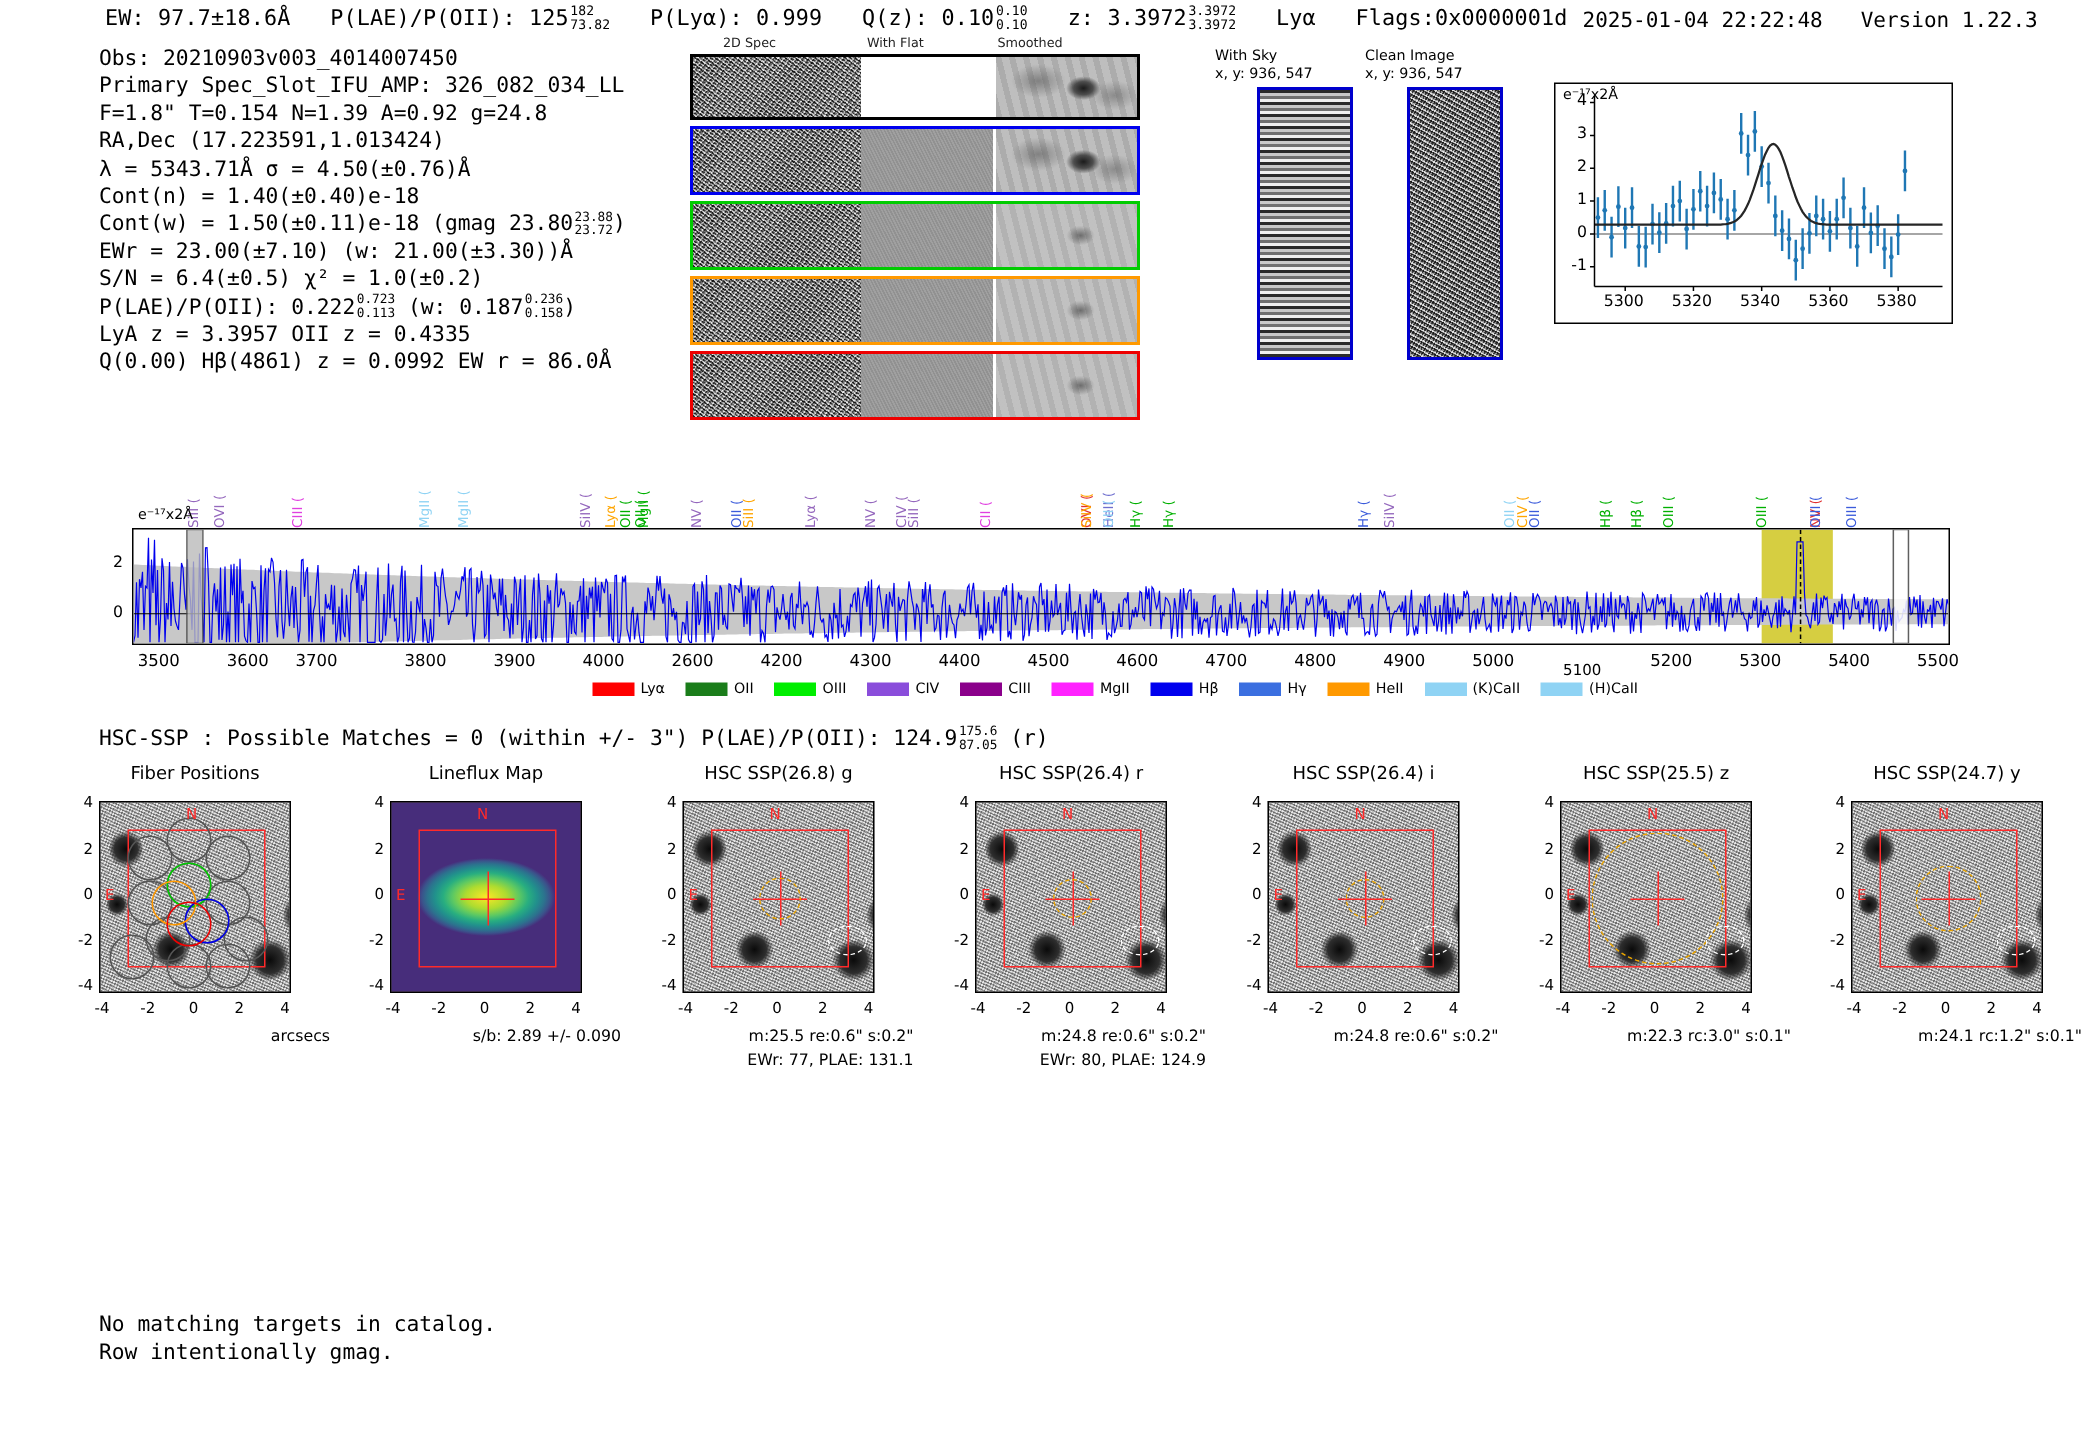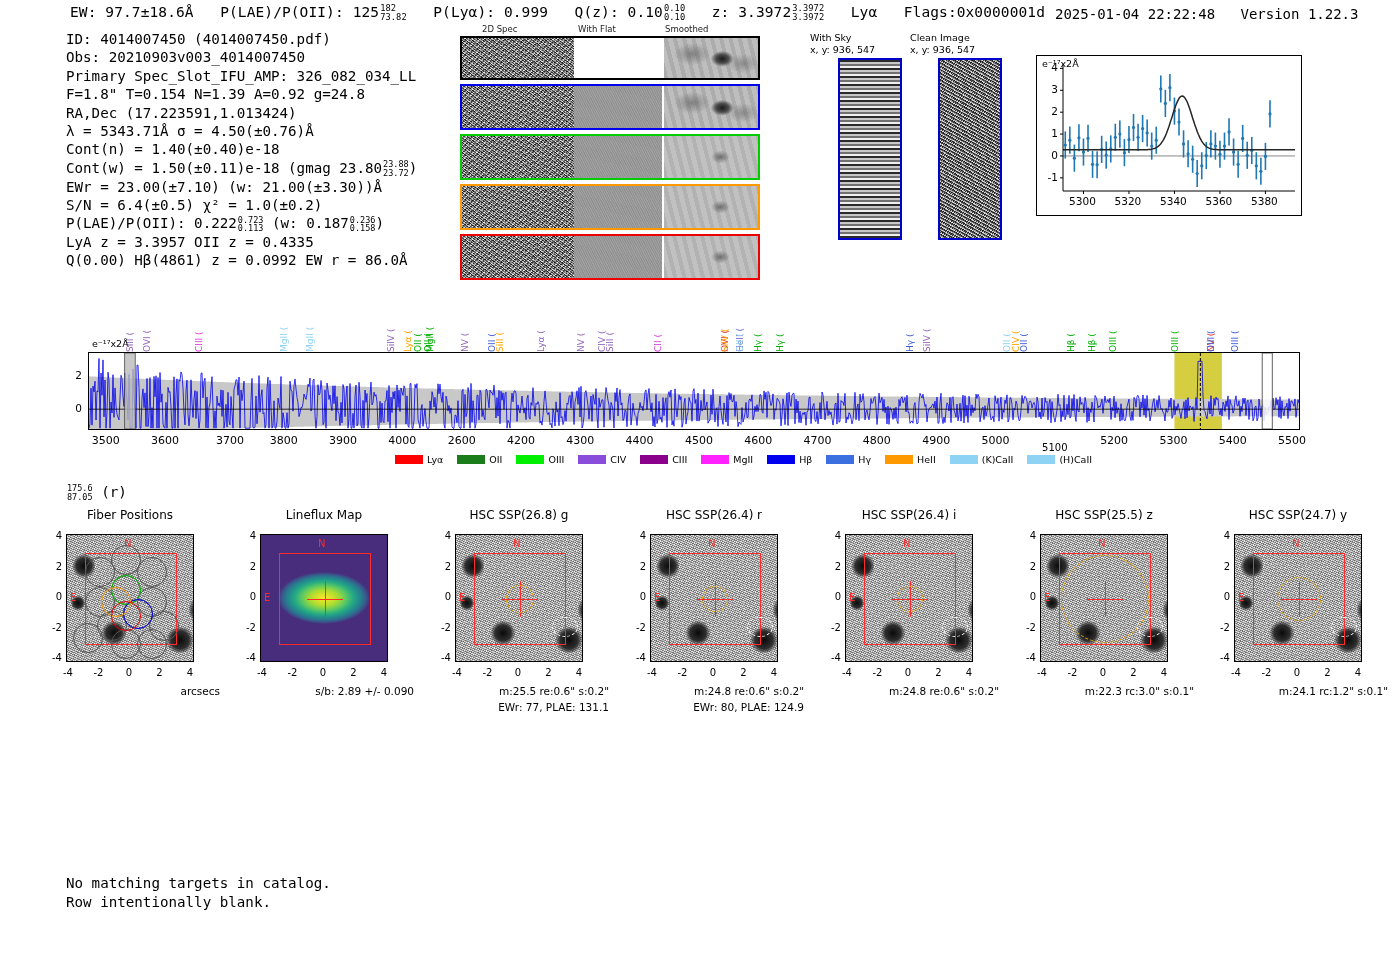--- a/index.html
+++ b/index.html
@@ -121,21 +121,20 @@
   &nbsp;
   <span>Flags:0x0000001d</span>
 </div>
 <div class="abs mono" id="hdr-stamp">
   <span>2025-01-04 22:22:48</span>
   &nbsp;
   <span>Version 1.22.3</span>
 </div>
 
 <div class="abs mono" id="info">
-  <div>ID: 4014007450 (4014007450.pdf)</div>
   <div>Obs: 20210903v003_4014007450</div>
   <div>Primary Spec_Slot_IFU_AMP: 326_082_034_LL</div>
   <div>F=1.8"  T=0.154  N=1.39  A=0.92  g=24.8</div>
   <div>RA,Dec (17.223591,1.013424)</div>
   <div>λ = 5343.71Å  σ = 4.50(±0.76)Å</div>
   <div>Cont(n) = 1.40(±0.40)e-18</div>
   <div>
     <span>Cont(w) = 1.50(±0.11)e-18 (gmag 23.80</span><span class="frac"><span style="display:block">23.88</span><span style="display:block">23.72</span></span><span>)</span>
   </div>
   <div>EWr = 23.00(±7.10) (w: 21.00(±3.30))Å</div>
@@ -372,21 +371,21 @@
       <rect x="1173.2254901960785" y="0" width="10.083333333333258" height="76" fill="#ffffff" stroke="#444" stroke-width="1" opacity="0.85"></rect>
       <rect x="35.588235294117645" y="0" width="10.676470588235297" height="76" fill="#bbbbbb" stroke="#444" stroke-width="1" opacity="0.8"></rect>
     </svg>
 </div>
 <div class="abs" style="left:92px;top:338px;font-size:9.5px;z-index:5;">e⁻¹⁷x2Å</div>
 <div id="fullspec-ticks">
     <div class="tick" style="left: 62px; top: 402.174px; width: 20px; text-align: right;">0</div>
     <div class="tick" style="left: 62px; top: 369.13px; width: 20px; text-align: right;">2</div>
     <div class="tick" style="left: 83.7941px; top: 434px; width: 44px; text-align: center; font-size: 11px;">3500</div>
     <div class="tick" style="left: 143.108px; top: 434px; width: 44px; text-align: center; font-size: 11px;">3600</div>
-    <div class="tick" style="left: 208px; top: 434px; width: 44px; text-align: center; font-size: 11px;">3700</div>
+    <div class="tick" style="left: 189px; top: 434px; width: 44px; text-align: center; font-size: 11px;">3700</div>
     <div class="tick" style="left: 261.735px; top: 434px; width: 44px; text-align: center; font-size: 11px;">3800</div>
     <div class="tick" style="left: 321.049px; top: 434px; width: 44px; text-align: center; font-size: 11px;">3900</div>
     <div class="tick" style="left: 380.363px; top: 434px; width: 44px; text-align: center; font-size: 11px;">4000</div>
     <div class="tick" style="left: 439.676px; top: 434px; width: 44px; text-align: center; font-size: 11px;">2600</div>
     <div class="tick" style="left: 498.99px; top: 434px; width: 44px; text-align: center; font-size: 11px;">4200</div>
     <div class="tick" style="left: 558.304px; top: 434px; width: 44px; text-align: center; font-size: 11px;">4300</div>
     <div class="tick" style="left: 617.618px; top: 434px; width: 44px; text-align: center; font-size: 11px;">4400</div>
     <div class="tick" style="left: 676.931px; top: 434px; width: 44px; text-align: center; font-size: 11px;">4500</div>
     <div class="tick" style="left: 736.245px; top: 434px; width: 44px; text-align: center; font-size: 11px;">4600</div>
     <div class="tick" style="left: 795.559px; top: 434px; width: 44px; text-align: center; font-size: 11px;">4700</div>
@@ -441,21 +440,21 @@
       <span class="lgsw" style="background: rgb(143, 211, 244);"></span>
       <span>(K)CaII</span>
     </div>
     <div class="lg">
       <span class="lgsw" style="background: rgb(143, 211, 244);"></span>
       <span>(H)CaII</span>
     </div>
   </div>
 
 <div class="abs mono" style="left:66px;top:484px;font-size:14.2px;">
-  <span class="frac"><span style="display:block">175.6</span><span style="display:block">87.05</span></span>
+  <span>HSC-SSP : Possible Matches = 0 (within +/- 3")  P(LAE)/P(OII): 124.9</span><span class="frac"><span style="display:block">175.6</span><span style="display:block">87.05</span></span>
   <span>(r)</span>
 </div>
 
 <div id="thumbrow">
     <div class="thumb-title" style="left: 52px; top: 508px; width: 156px;">Fiber Positions</div>
     <div class="thumb-box thumbnoise" style="left: 66px; top: 534px;">
       <div class="blob" style="left: 6px; top: 18px; width: 22px; height: 26px;"></div>
       <div class="blob" style="left: 34px; top: 86px; width: 26px; height: 24px;"></div>
       <div class="blob" style="left: 98px; top: 92px; width: 30px; height: 26px;"></div>
       <div class="blob" style="left: 122px; top: 60px; width: 26px; height: 30px;"></div>
@@ -644,14 +643,14 @@
     <div class="tax" style="left: 1212px; top: 560.5px; width: 18px; text-align: right;">2</div>
     <div class="tax" style="left: 1317.5px; top: 667px; width: 20px; text-align: center;">2</div>
     <div class="tax" style="left: 1212px; top: 530px; width: 18px; text-align: right;">4</div>
     <div class="tax" style="left: 1348px; top: 667px; width: 20px; text-align: center;">4</div>
     <div class="tcap" style="left: 1208px; top: 684px; width: 180px;">m:24.1  rc:1.2"  s:0.1"</div>
     <div class="tcap" style="left: 1208px; top: 700px; width: 180px;"></div>
   </div>
 
 <div class="abs mono" id="footer">
   <div>No matching targets in catalog.</div>
-  <div>Row intentionally blank.</div>
+  <div>Row intentionally gmag.</div>
 </div>
 
 </body></html>

